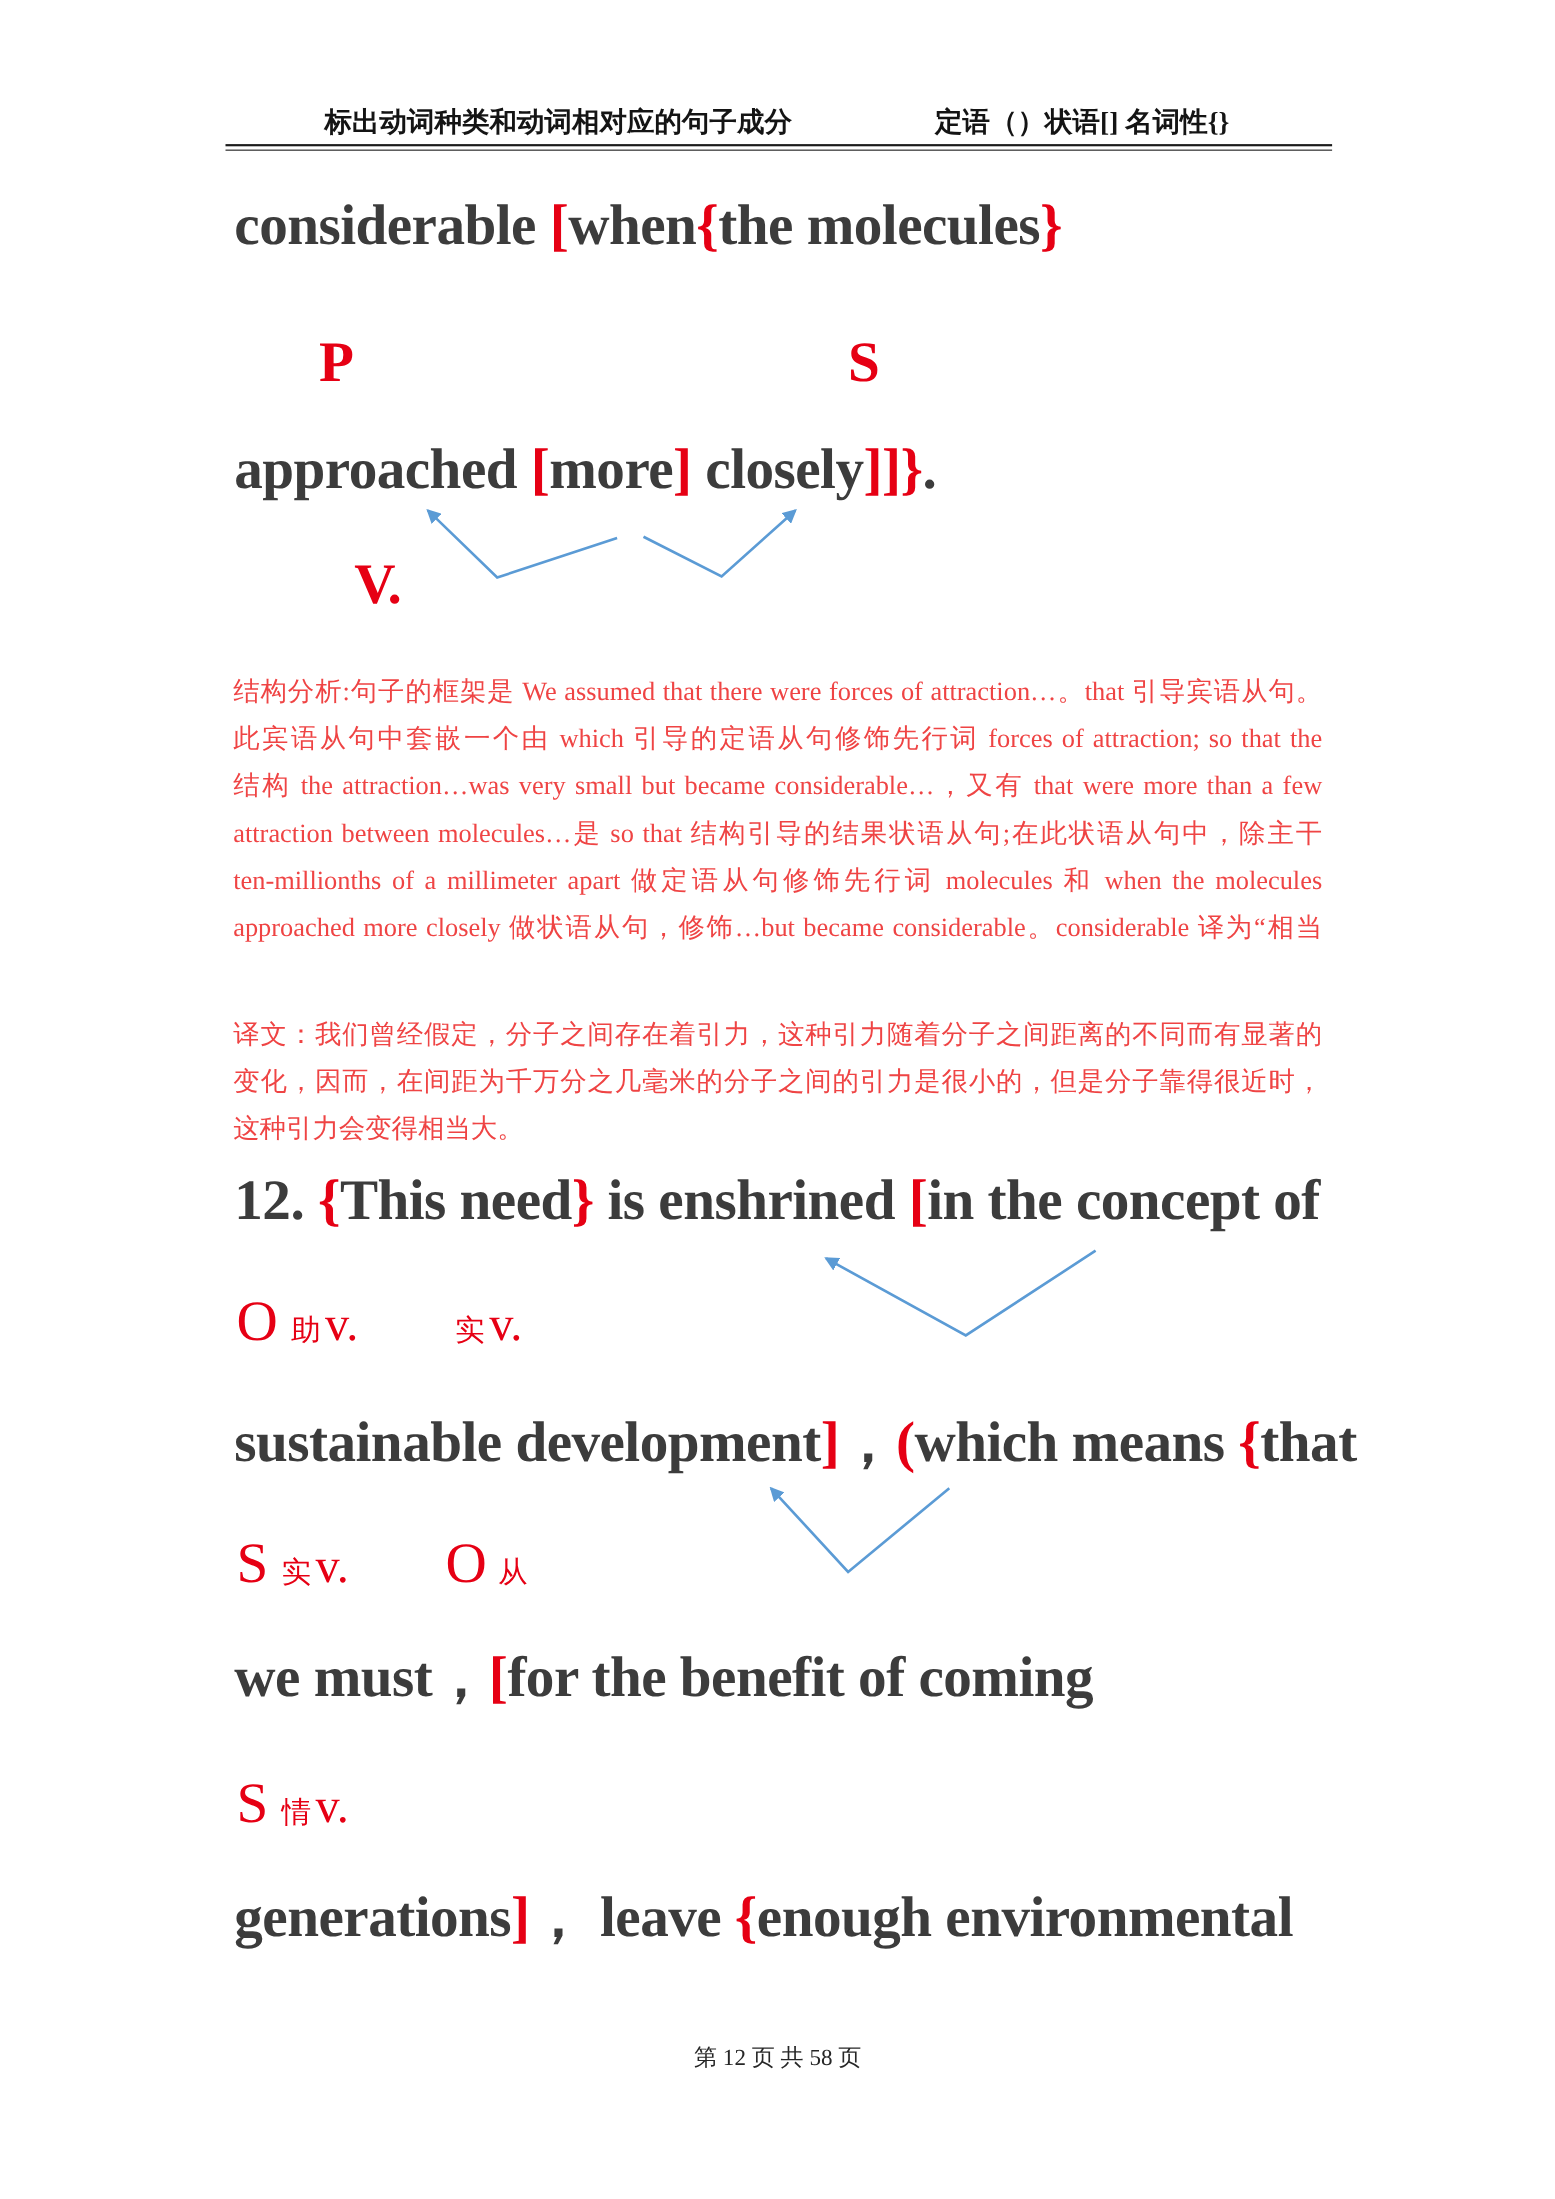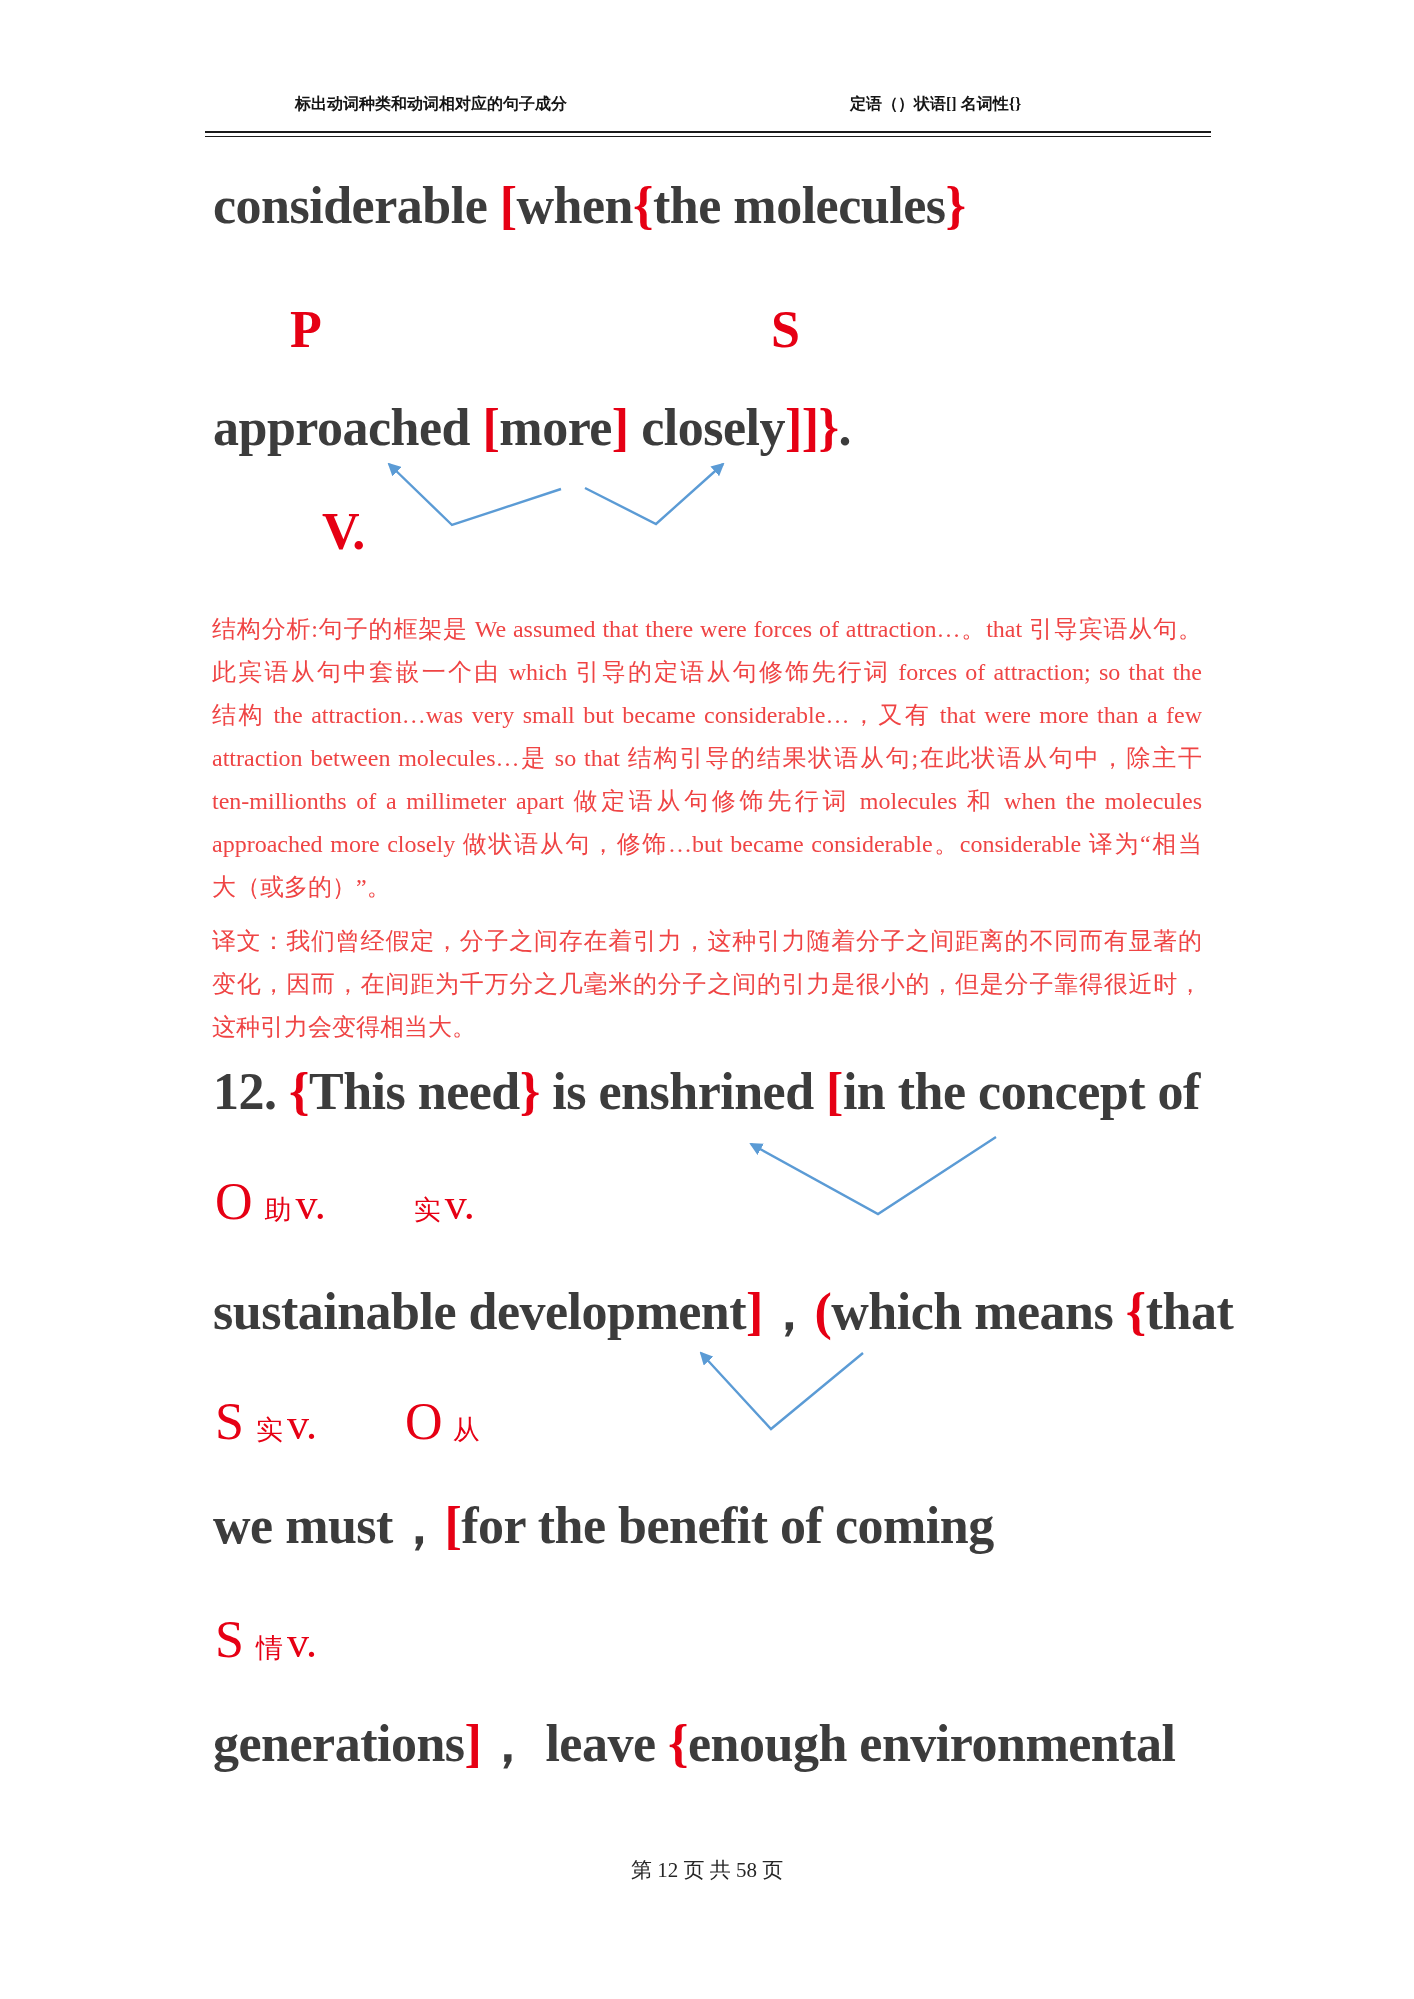--- a/index.html
+++ b/index.html
@@ -3,21 +3,21 @@
 <meta charset="utf-8">
 <style>
   html,body { margin:0; padding:0; background:#ffffff; }
   .page {
     position:relative; width:1414px; height:1999px; background:#ffffff;
     font-family:"Liberation Serif","DejaVu Serif",serif; overflow:hidden;
   }
   .abs { position:absolute; }
   .big { font-size:52px; line-height:1.15; white-space:nowrap; color:#3c3c3c; letter-spacing:-0.5px;font-weight:bold; }
   .red { color:#e60014; }
-  .hdr { font-size:16px; font-weight:bold; color:#141414; white-space:nowrap;
+  .hdr { font-size:25px; font-weight:bold; color:#141414; white-space:nowrap;
          font-family:"Liberation Serif","DejaVu Serif",serif; }
   .rule { height:3px; border-top:2px solid #1b1b1b; border-bottom:1px solid #1b1b1b; }
   .para { width:990px; font-size:24px; line-height:43px; color:#ef4444; }
   .para .jl { text-align:justify; text-align-last:justify; }
   .para .last { text-align:left; }
   .lblrow { display:flex; align-items:baseline; white-space:nowrap; color:#e60014; }
   .lbl-big { font-size:52px; }
   .lbl-cjk { font-size:27px; margin-left:12px; }
   .lbl-v   { font-size:44px; margin-left:4px; }
   .gap-md  { margin-left:88px; }
@@ -48,21 +48,20 @@
 
   <div class="abs big red" style="left:322px; top:502px">V.</div>
 
   <div class="abs para" style="left:212px; top:608px">
     <div class="jl">结构分析:句子的框架是 We assumed that there were forces of attraction…。that 引导宾语从句。</div>
     <div class="jl">此宾语从句中套嵌一个由 which 引导的定语从句修饰先行词 forces of attraction; so that the</div>
     <div class="jl">结构 the attraction…was very small but became considerable…，又有 that were more than a few</div>
     <div class="jl">attraction between molecules…是 so that 结构引导的结果状语从句;在此状语从句中，除主干</div>
     <div class="jl">ten-millionths of a millimeter apart 做定语从句修饰先行词 molecules 和 when the molecules</div>
     <div class="jl">approached more closely 做状语从句，修饰…but became considerable。considerable 译为“相当</div>
-    <div class="last">大（或多的）”。</div>
   </div>
 
   <div class="abs para" style="left:212px; top:920px">
     <div class="jl">译文：我们曾经假定，分子之间存在着引力，这种引力随着分子之间距离的不同而有显著的</div>
     <div class="jl">变化，因而，在间距为千万分之几毫米的分子之间的引力是很小的，但是分子靠得很近时，</div>
     <div class="last">这种引力会变得相当大。</div>
   </div>
 
   <div class="abs big" style="left:213px; top:1062px">
     <span>12.  </span><span class="red">{</span><span>This need</span><span class="red">}</span><span> is enshrined </span><span class="red">[</span><span>in the concept of</span>

